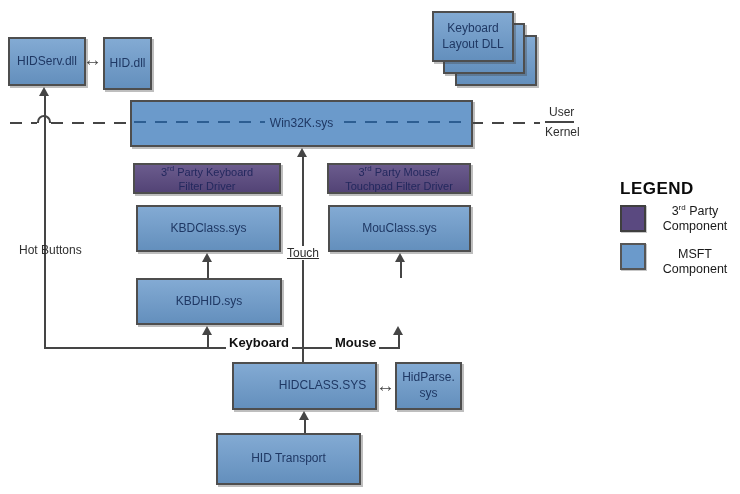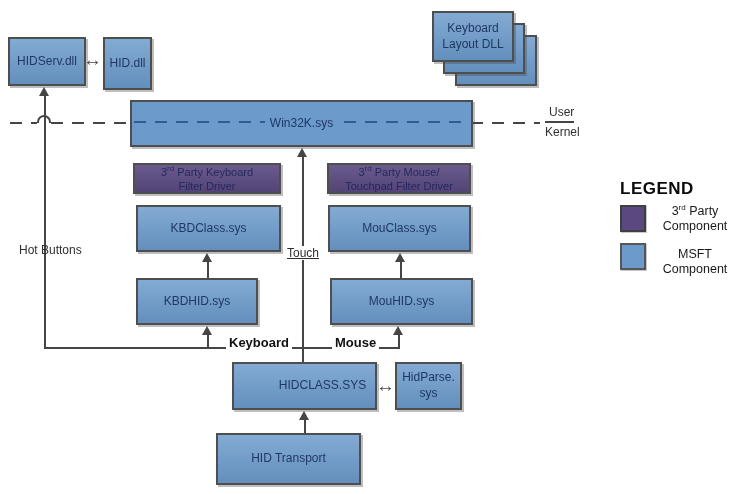--- a/index.html
+++ b/index.html
@@ -110,25 +110,22 @@
     <div>Touchpad Filter Driver</div>
   </div>
 
   <div class="box blue" style="left:136px; top:205px; width:145px; height:47px;">
     <span>KBDClass.sys</span>
   </div>
   <div class="box blue" style="left:328px; top:205px; width:143px; height:47px;">
     <span>MouClass.sys</span>
   </div>
 
-  <div class="box blue" style="left:136px; top:278px; width:122px; height:47px;">
+  <div class="box blue" style="left:136px; top:278px; width:146px; height:47px;">
     <span>KBDHID.sys</span>
-  </div>
-  <div class="box blue" style="left:330px; top:278px; width:143px; height:47px;">
-    <span>MouHID.sys</span>
   </div>
 
   <div class="box blue" style="left:232px; top:362px; width:145px; height:48px;padding-left:36px;">
     <span>HIDCLASS.SYS</span>
   </div>
   <span class="darrow" style="left:376px; top:376px;">↔</span>
   <div class="box blue" style="left:395px; top:362px; width:67px; height:48px;">
     <div>HidParse.</div>
     <div>sys</div>
   </div>

